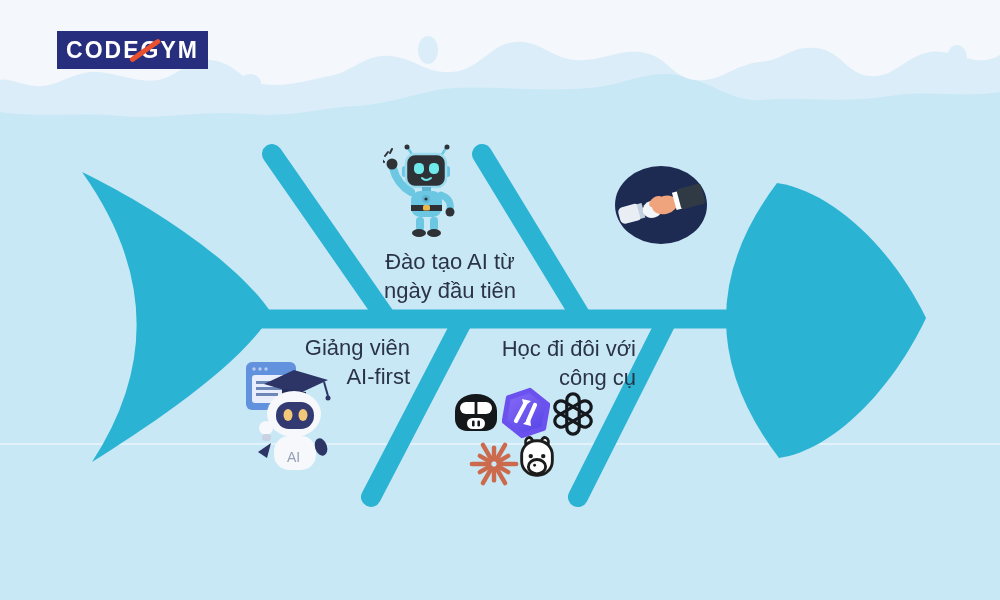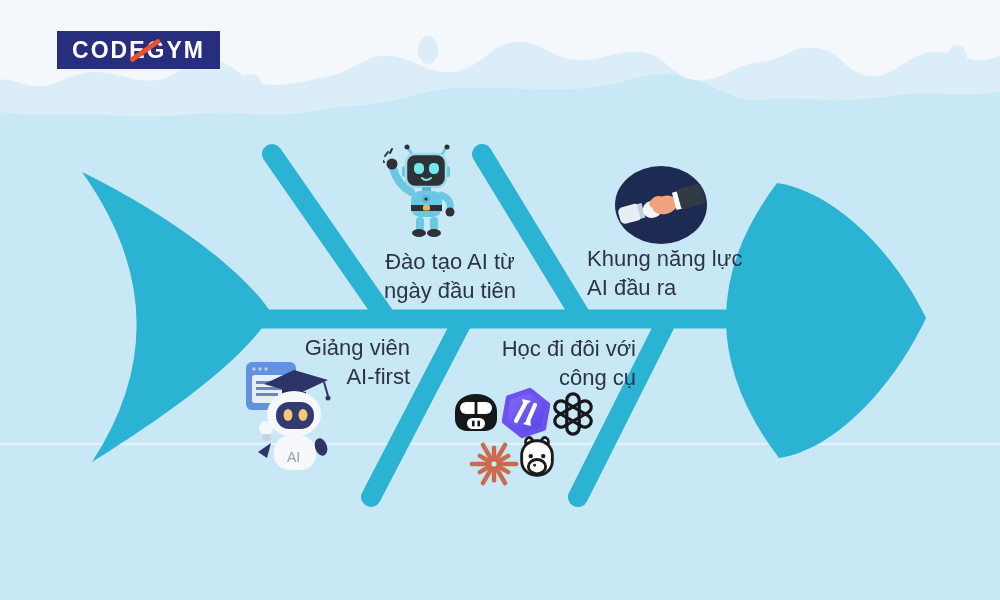--- a/index.html
+++ b/index.html
@@ -5,21 +5,21 @@
   html,body{margin:0;padding:0;}
   .stage{
     position:relative;width:1000px;height:600px;overflow:hidden;
     background:#c9e8f6;
     font-family:"Liberation Sans","DejaVu Sans",sans-serif;
   }
   .stage svg{display:block;}
   .layer{position:absolute;left:0;top:0;}
   
   .logo{
-    position:absolute;left:57px;top:31px;width:163px;height:38px;
+    position:absolute;left:57px;top:31px;width:151px;height:38px;
     background:#262e7d;display:flex;align-items:center;justify-content:center;
   }
   .logo .logo-text{
     color:#ffffff;font-weight:bold;font-size:23px;letter-spacing:2px;
     font-family:"Liberation Sans","DejaVu Sans",sans-serif;
   }
   .logo .logo-slash{
     position:absolute;left:70px;top:17px;width:36px;height:4.5px;border-radius:3px;
     background:#e8502f;transform:rotate(-35deg);
   }
@@ -82,22 +82,20 @@
     </g>
   </svg>
 
   <div class="logo">
     <span class="logo-text">CODEGYM</span>
     <span class="logo-slash"></span>
   </div>
 
   <div class="label label-dao">Đào tạo AI từ
 ngày đầu tiên</div>
-  <div class="label label-khung">Khung năng lực
-AI đầu ra</div>
   <div class="label label-giang">Giảng viên
 AI-first</div>
   <div class="label label-hoc">Học đi đôi với
 công cụ</div>
 
   <svg class="icon" style="left:383px;top:142px;" width="84" height="100" viewBox="0 0 84 100">
     <line x1="30" y1="14" x2="25" y2="6" stroke="#6cc8e2" stroke-width="2.5"></line>
     <circle cx="24" cy="5" r="2.5" fill="#2e3237"></circle>
     <line x1="58" y1="14" x2="63" y2="6" stroke="#6cc8e2" stroke-width="2.5"></line>
     <circle cx="64" cy="5" r="2.5" fill="#2e3237"></circle>

